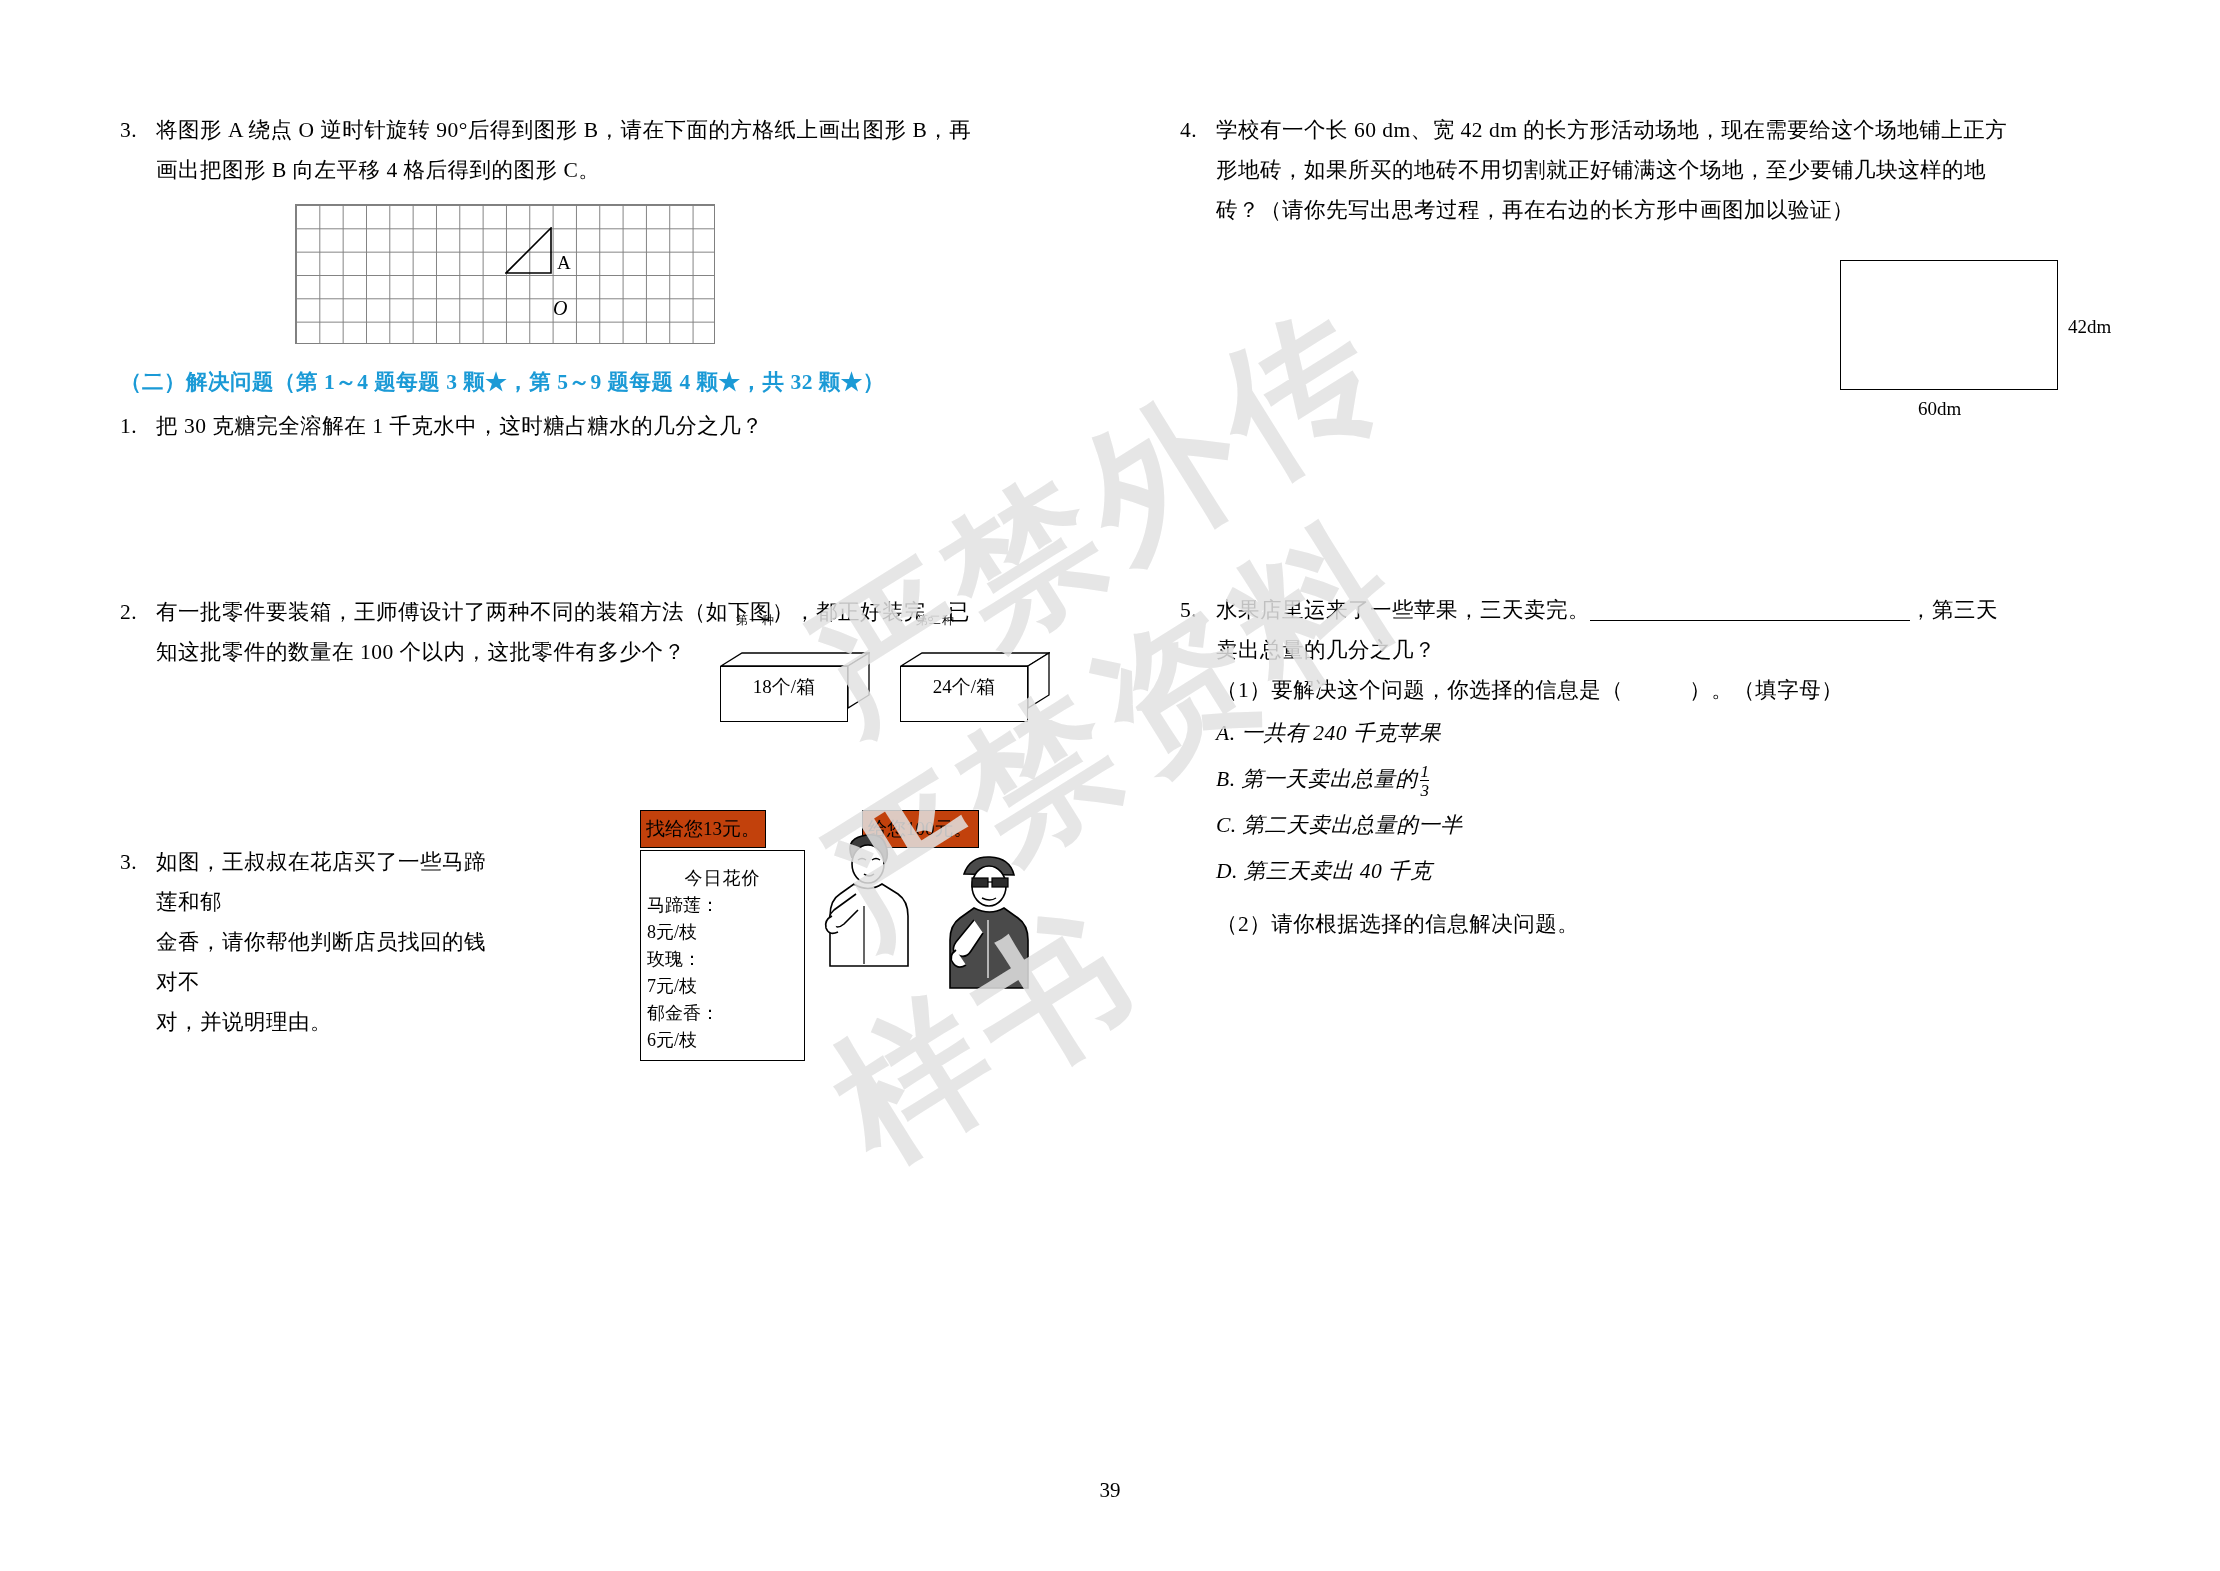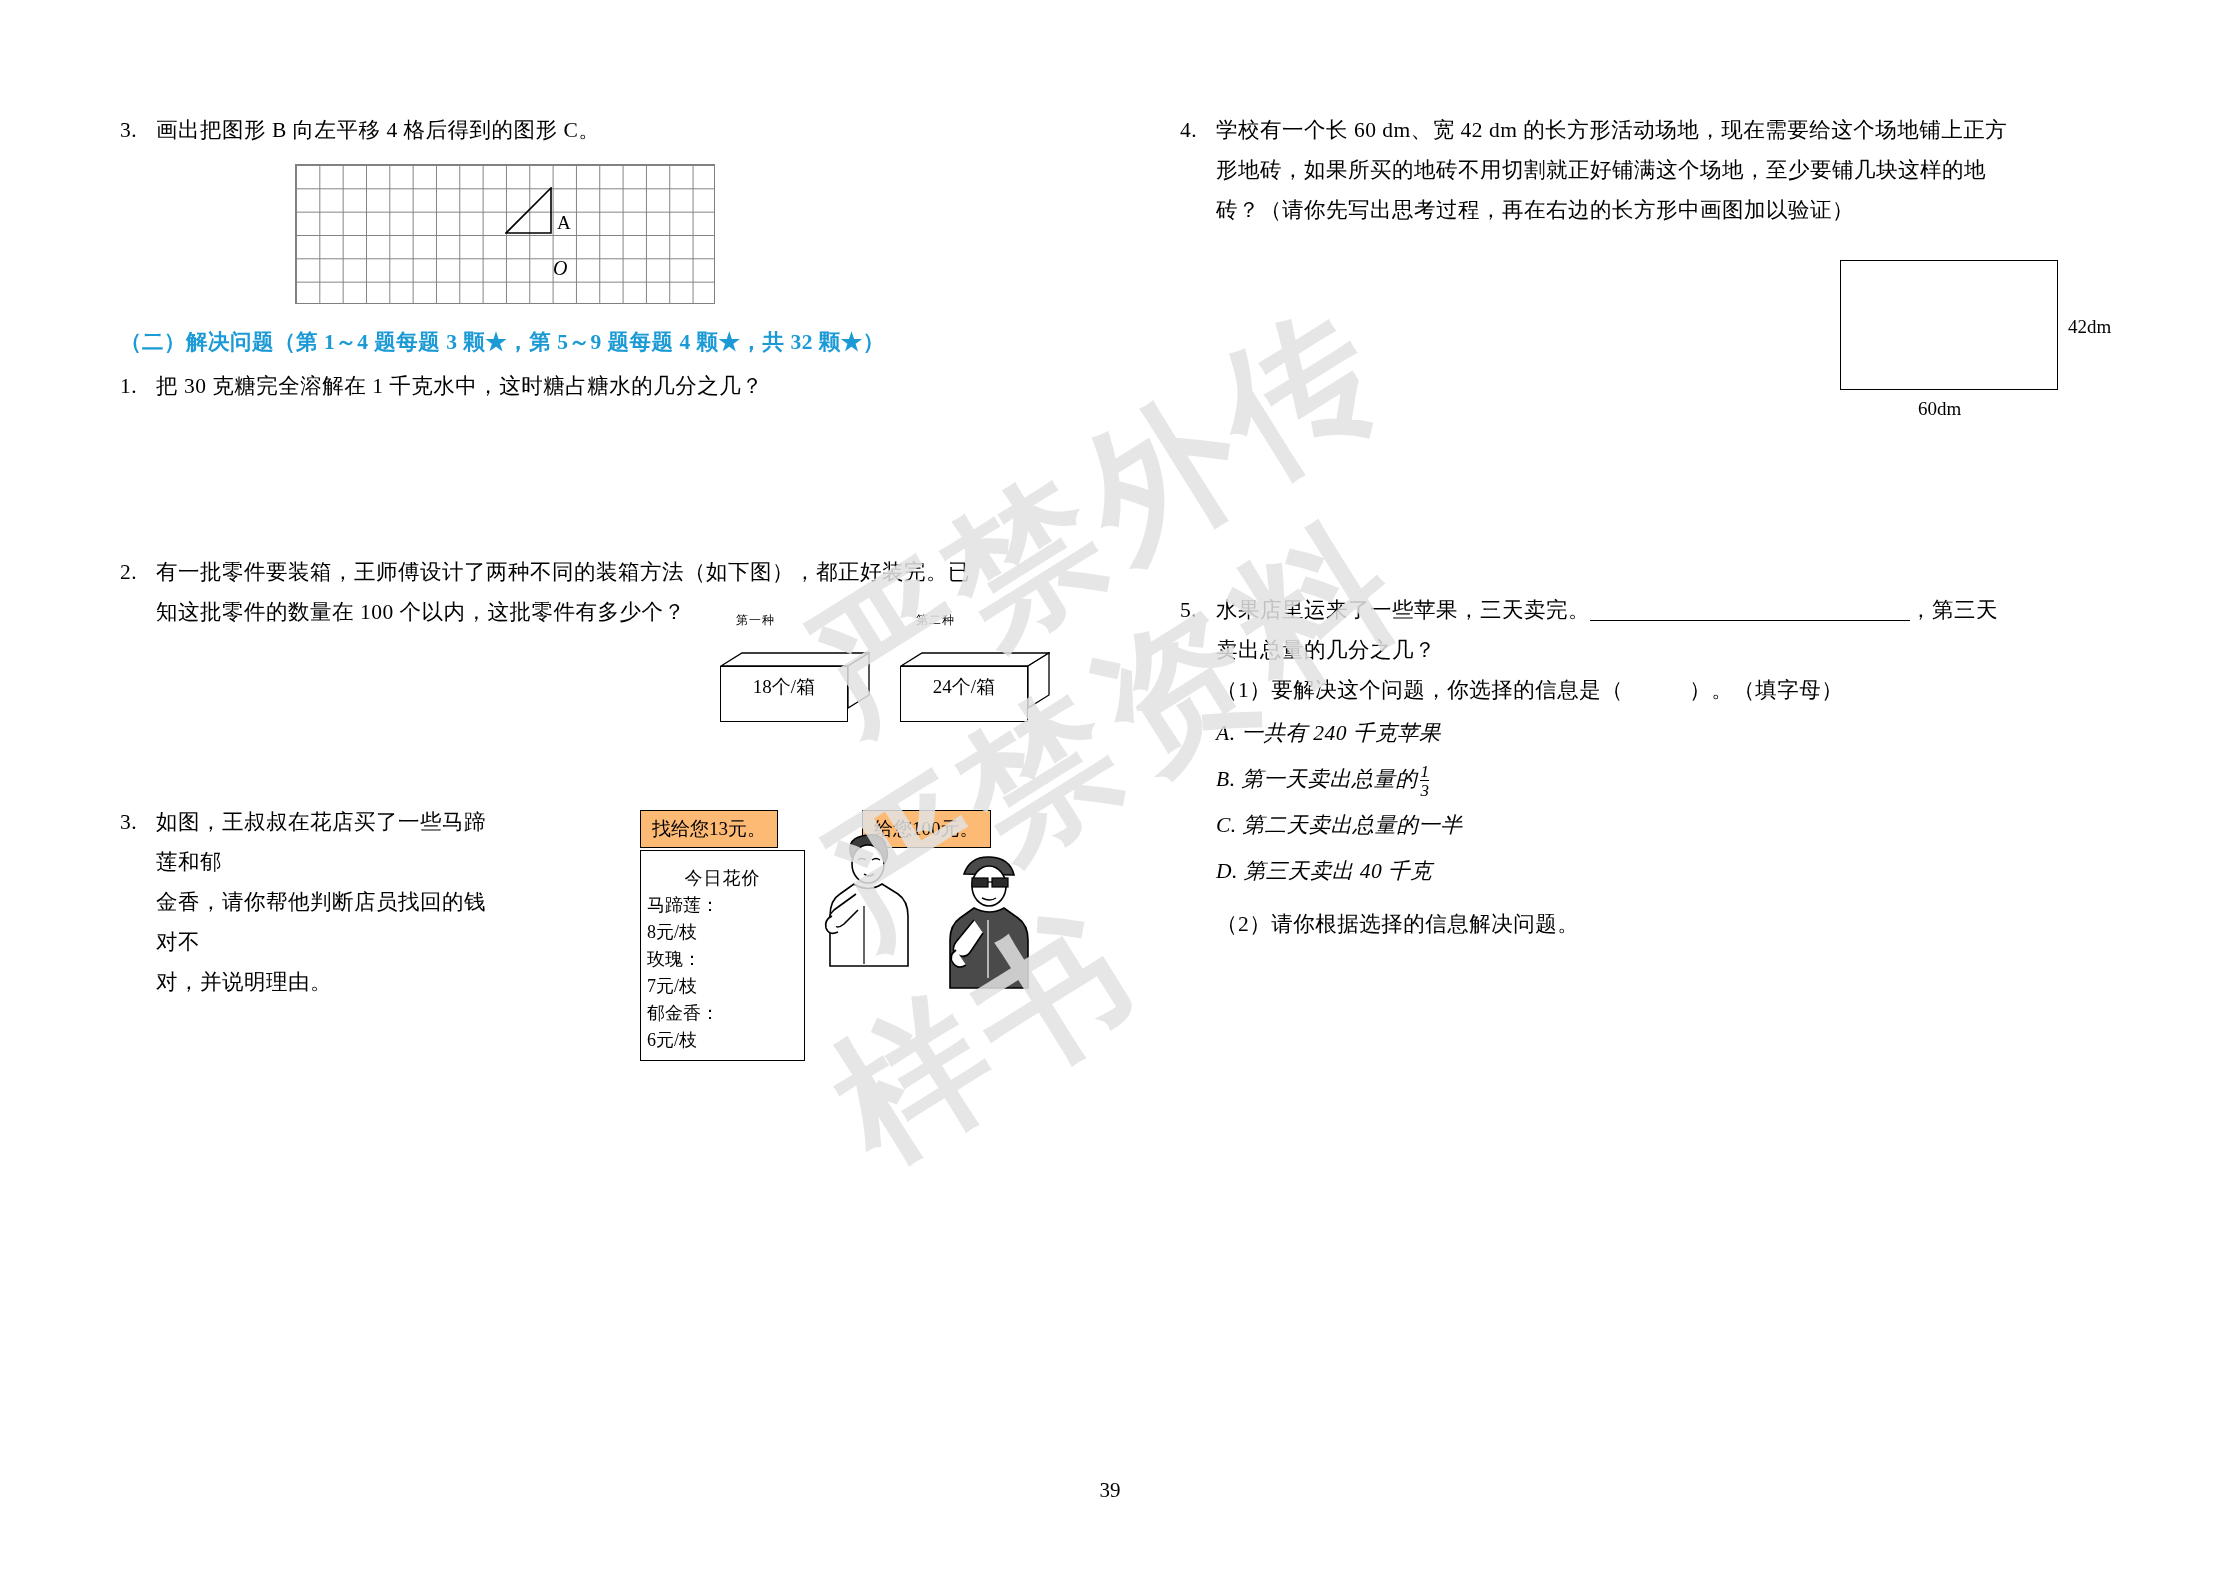--- a/index.html
+++ b/index.html
@@ -146,23 +146,23 @@
   .scene {
     position: absolute;
     left: 455px;
     top: 600px;
     width: 510px;
     height: 190px;
   }
   .bubble {
     position: absolute;
     border: 1.2px solid #000;
-    background: #fdba74;
+    background: #c2410c;
     font-size: 19px;
-    padding: 5px 11px;
+    padding: 5px 5px;
     white-space: nowrap;
   }
   .bub1 { left: 0px;   top: 0px; }
   .bub2 { left: 222px; top: 0px; }
   .price-box {
     position: absolute;
     left: 0px;
     top: 40px;
     width: 165px;
     border: 1.2px solid #000;
@@ -237,20 +237,21 @@
     <span class="wm-line wm1">严禁外传</span>
     <span class="wm-line wm2">严禁资料</span>
     <span class="wm-line wm3">样书</span>
   </div>
 
   <div class="col-left">
 
     <div class="q">
       <span class="num">3.</span>
       <div class="body">
+        <p>将图形 A 绕点 O 逆时针旋转 90°后得到图形 B，请在下面的方格纸上画出图形 B，再</p>
         <p>画出把图形 B 向左平移 4 格后得到的图形 C。</p>
       </div>
     </div>
 
     <div class="grid-wrap">
       <div class="grid-paper"></div>
       <svg class="tri" viewBox="0 0 47 47">
         <polygon points="1,46 46,46 46,1" fill="none" stroke="#000" stroke-width="1.6"></polygon>
       </svg>
       <span class="label-A">A</span>

